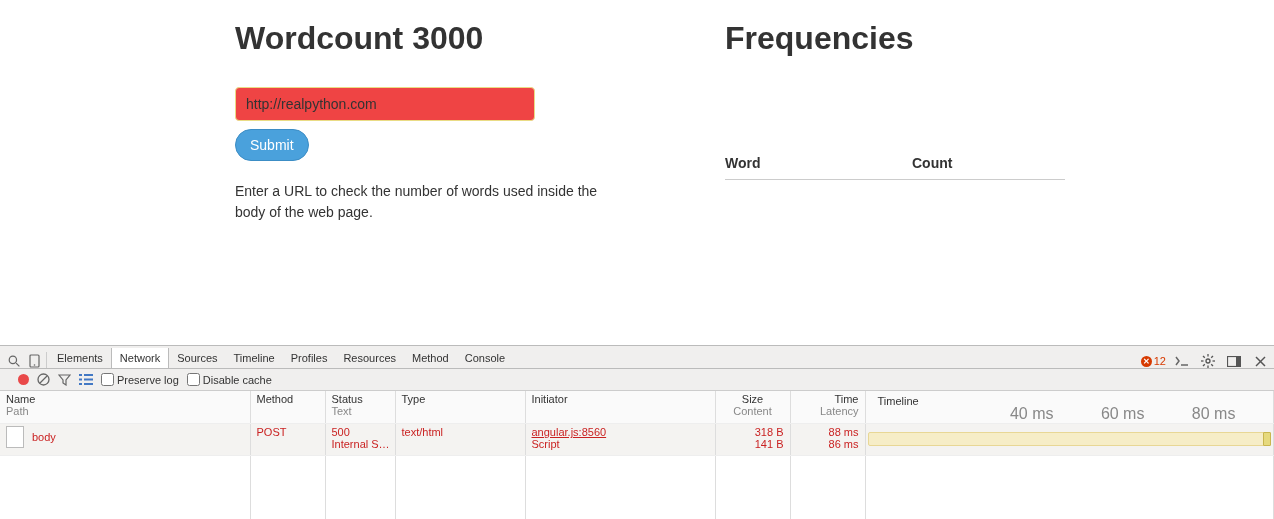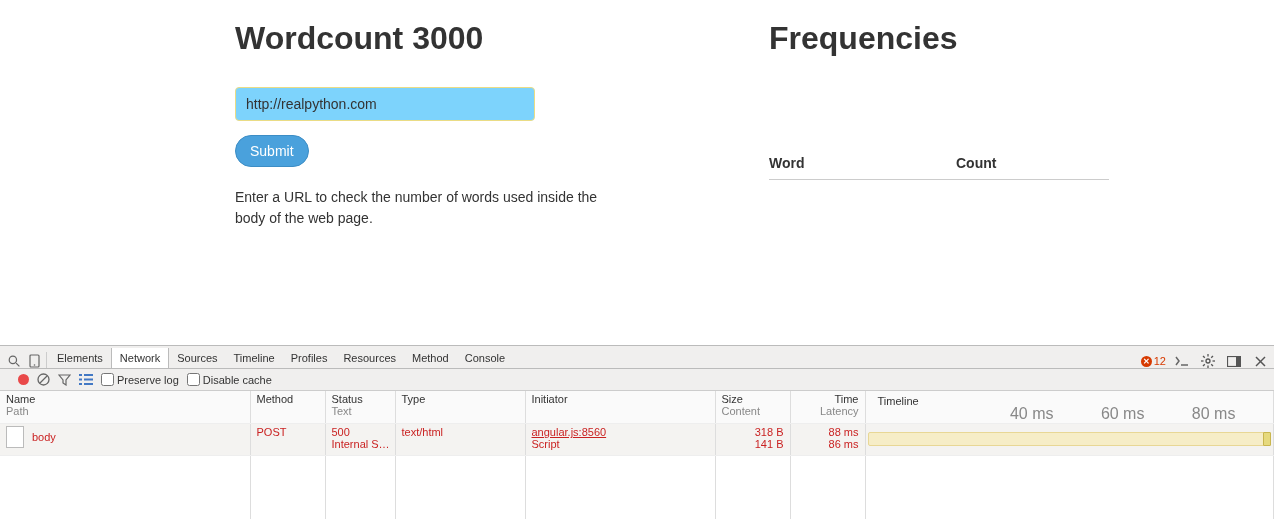--- a/index.html
+++ b/index.html
@@ -1,24 +1,24 @@
 <!DOCTYPE html>
 <html><head>
   <meta charset="utf-8">
   <style>
     * { margin: 0; padding: 0; box-sizing: border-box; }
     body { font-family: "Helvetica Neue", Helvetica, Arial, sans-serif; color: #333; background: #fff; width: 1274px; height: 519px; overflow: hidden; }
     
     .app-area { display: flex; padding: 20px 40px 0 235px; height: 395px; }
     .left-col { width: 490px; }
-    .right-col { flex: 1; margin-left: 44px; }
+    .right-col { flex: 1; }
     
     h1 { font-size: 32px; font-weight: 600; margin-bottom: 30px; }
     
-    .url-input { width: 300px; padding: 8px 10px; background: #7dd3fc; border: 1px solid #eadc85; border-radius: 4px; font-size: 14px; color: #333; margin-bottom: 14px; }
+    .url-input { width: 300px; padding: 8px 10px; background: #ef4444; border: 1px solid #eadc85; border-radius: 4px; font-size: 14px; color: #333; margin-bottom: 8px; }
     
     .submit-btn { background: #4aa1dc; border: 1px solid #3c8dc5; color: #fff; padding: 7px 14px; font-size: 14px; border-radius: 16px; cursor: pointer; margin-bottom: 20px; }
     
     .help-text { font-size: 14px; line-height: 1.5; color: #333; width: 380px; }
     
     .freq-table { width: 340px; margin-top: 90px; border-collapse: collapse; }
     .freq-table th { text-align: left; font-weight: bold; font-size: 14px; padding: 8px 0; border-bottom: 1px solid #ccc; }
     .freq-table th.word-col { width: 55%; }
     
     
@@ -197,21 +197,21 @@
         <col style="width:75px">
         <col>
     </colgroup>
     <thead>
       <tr>
         <th><span>Name</span><span class="sub">Path</span></th>
         <th><span>Method</span></th>
         <th><span>Status</span><span class="sub">Text</span></th>
         <th><span>Type</span></th>
         <th><span>Initiator</span></th>
-        <th style="text-align:left"><span>Size</span><span class="sub">Content</span></th>
+        <th style="text-align:center"><span>Size</span><span class="sub">Content</span></th>
         <th style="text-align:right"><span>Time</span><span class="sub">Latency</span></th>
         <th>
           <div class="timeline-hdr">
             <span class="timeline-label">Timeline</span>
             <span class="tick t40">40 ms</span>
             <span class="tick t60">60 ms</span>
             <span class="tick t80">80 ms</span>
           </div>
         </th>
       </tr>

